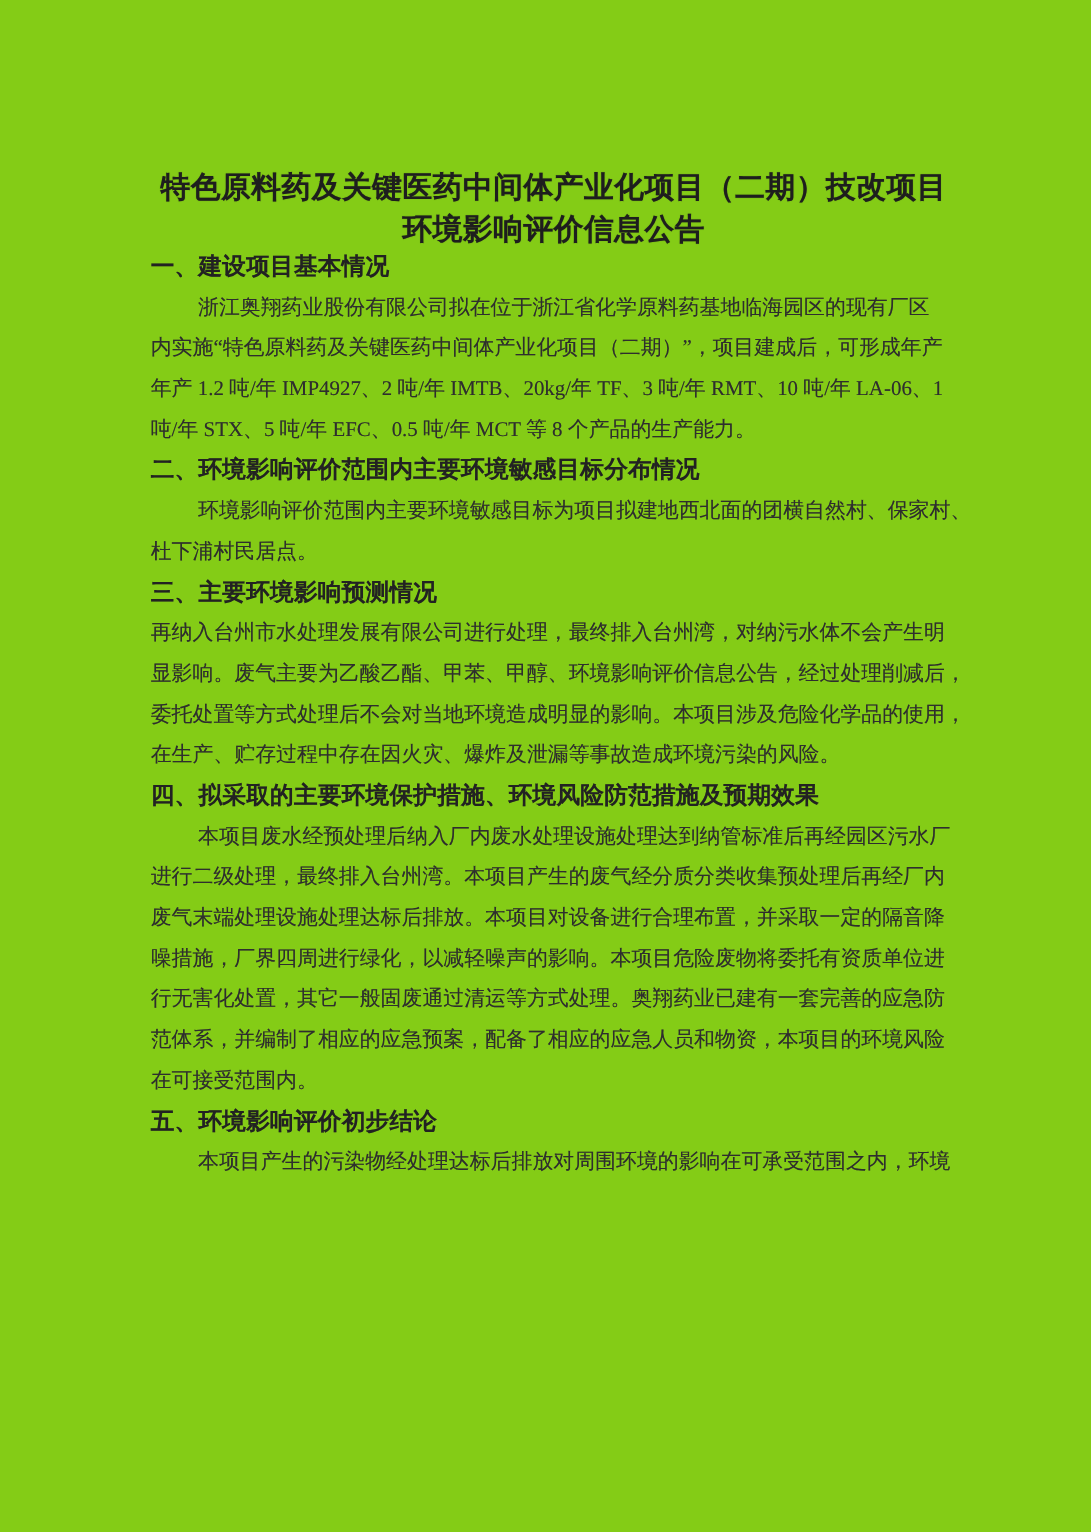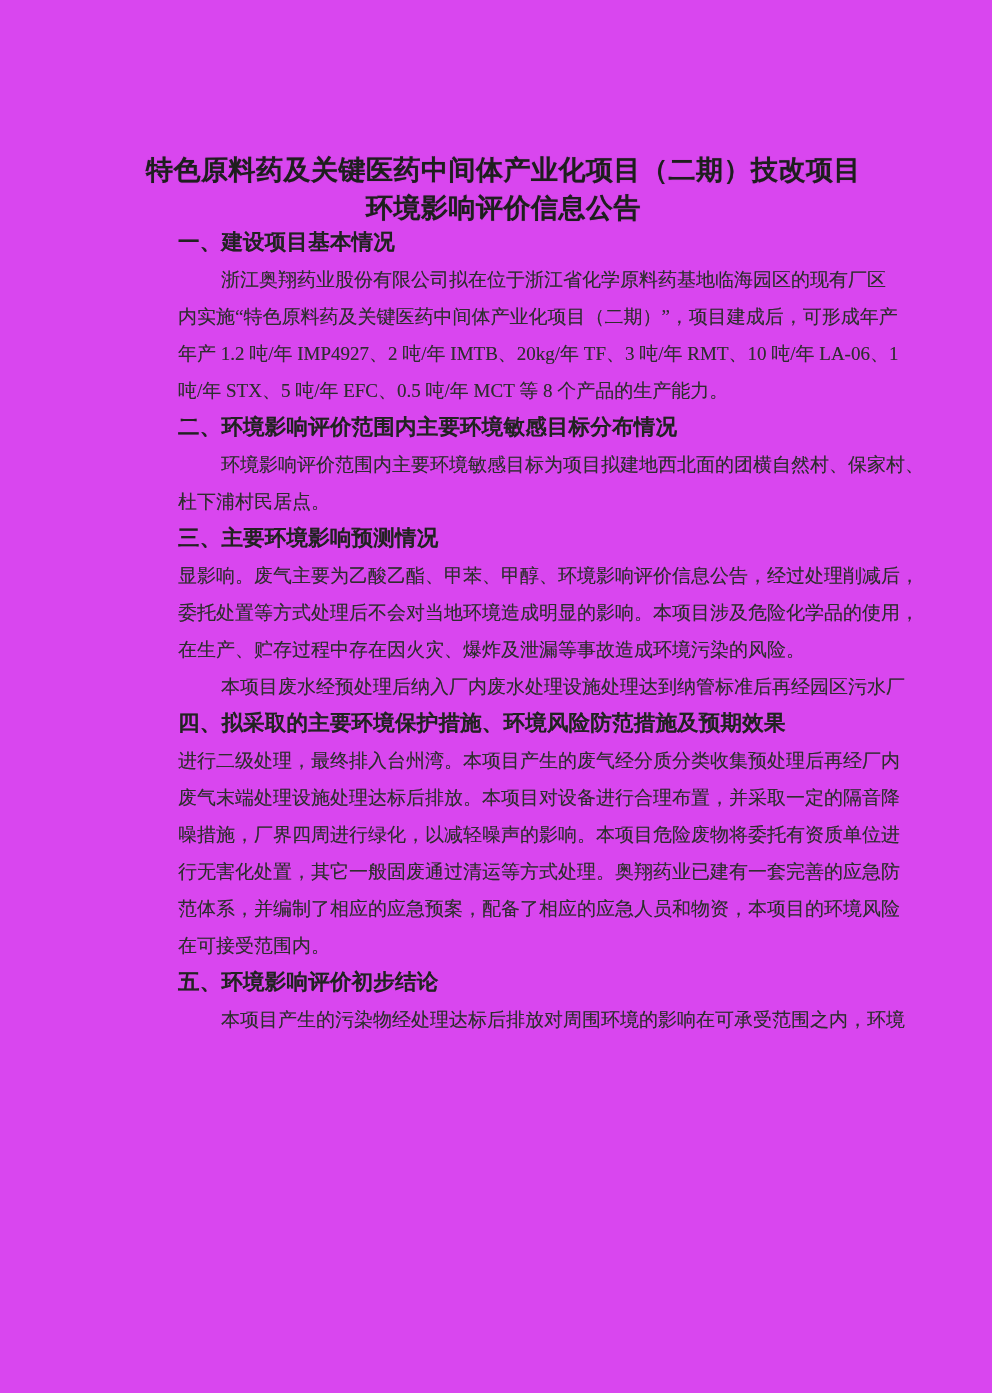--- a/index.html
+++ b/index.html
@@ -6,42 +6,42 @@
   body{
     width:992px;height:1393px;
     background:#ffffff;
     position:relative;
     font-family:"Liberation Serif","DejaVu Serif",serif;
     color:#2e2e2e;
     overflow:hidden;
   }
   .page{
     position:absolute;left:0;top:0;width:992px;height:1393px;
-    background:#d946ef;
+    background:#84cc16;
   }
   .doc{
     position:absolute;
     left:137px;top:0;width:733px;height:1393px;
   }
   .title{
     position:absolute;left:0;width:100%;
     text-align:center;
     font-family:"Liberation Sans","DejaVu Sans",sans-serif;
     font-weight:bold;
     font-size:27px;
     line-height:36px;
     color:#1e1e1e;
     letter-spacing:0.5px;
     text-shadow:0 0 0.7px rgba(30,30,30,0.55);
     white-space:nowrap;
   }
   .title-1{top:152px;}
   .title-2{top:190px;}
   .body-lines{
-    position:absolute;left:0;top:224px;width:100%;margin-left:41px;
+    position:absolute;left:0;top:224px;width:100%;
   }
   .ln{
     height:37px;
     line-height:37px;
     font-size:19px;
     white-space:nowrap;
     text-shadow:0 0 0.6px rgba(46,46,46,0.45);
   }
   .h{
     font-family:"Liberation Sans","DejaVu Sans",sans-serif;
@@ -67,26 +67,27 @@
       <div class="ln indent">浙江奥翔药业股份有限公司拟在位于浙江省化学原料药基地临海园区的现有厂区</div>
       <div class="ln">内实施“特色原料药及关键医药中间体产业化项目（二期）”，项目建成后，可形成年产</div>
       <div class="ln">年产 1.2 吨/年 IMP4927、2 吨/年 IMTB、20kg/年 TF、3 吨/年 RMT、10 吨/年 LA-06、1</div>
       <div class="ln">吨/年 STX、5 吨/年 EFC、0.5 吨/年 MCT 等 8 个产品的生产能力。</div>
 
       <div class="ln h">二、环境影响评价范围内主要环境敏感目标分布情况</div>
       <div class="ln indent">环境影响评价范围内主要环境敏感目标为项目拟建地西北面的团横自然村、保家村、</div>
       <div class="ln">杜下浦村民居点。</div>
 
       <div class="ln h">三、主要环境影响预测情况</div>
+      <div class="ln">再纳入台州市水处理发展有限公司进行处理，最终排入台州湾，对纳污水体不会产生明</div>
       <div class="ln">显影响。废气主要为乙酸乙酯、甲苯、甲醇、环境影响评价信息公告，经过处理削减后，</div>
       <div class="ln">委托处置等方式处理后不会对当地环境造成明显的影响。本项目涉及危险化学品的使用，</div>
       <div class="ln">在生产、贮存过程中存在因火灾、爆炸及泄漏等事故造成环境污染的风险。</div>
 
+      <div class="ln h">四、拟采取的主要环境保护措施、环境风险防范措施及预期效果</div>
       <div class="ln indent">本项目废水经预处理后纳入厂内废水处理设施处理达到纳管标准后再经园区污水厂</div>
-      <div class="ln h">四、拟采取的主要环境保护措施、环境风险防范措施及预期效果</div>
       <div class="ln">进行二级处理，最终排入台州湾。本项目产生的废气经分质分类收集预处理后再经厂内</div>
       <div class="ln">废气末端处理设施处理达标后排放。本项目对设备进行合理布置，并采取一定的隔音降</div>
       <div class="ln">噪措施，厂界四周进行绿化，以减轻噪声的影响。本项目危险废物将委托有资质单位进</div>
       <div class="ln">行无害化处置，其它一般固废通过清运等方式处理。奥翔药业已建有一套完善的应急防</div>
       <div class="ln">范体系，并编制了相应的应急预案，配备了相应的应急人员和物资，本项目的环境风险</div>
       <div class="ln">在可接受范围内。</div>
 
       <div class="ln h">五、环境影响评价初步结论</div>
       <div class="ln indent">本项目产生的污染物经处理达标后排放对周围环境的影响在可承受范围之内，环境</div>
 

